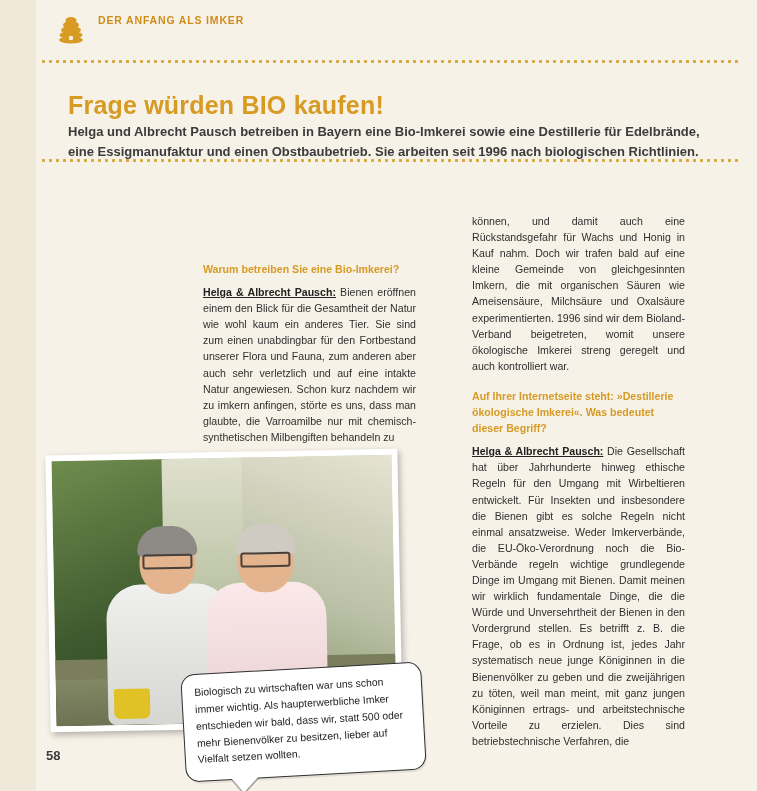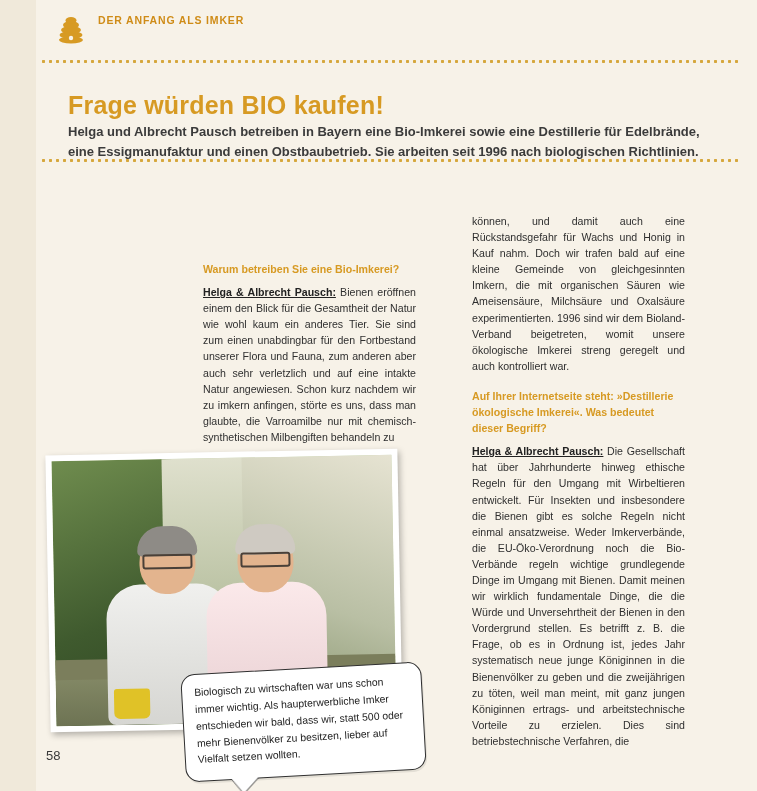--- a/index.html
+++ b/index.html
@@ -166,21 +166,21 @@
     width: 0; height: 0;
     border-left: 12px solid transparent;
     border-right: 16px solid transparent;
     border-top: 16px solid #ffffff;
     filter: drop-shadow(0 1px 0 #2f2f2f);
   }
   .page-number {
     position: absolute;
     left: 46px; top: 748px;
     font-size: 13px;
-    font-weight: normal;
+    font-weight: bold;
     color: #3a3a3a;
   }
 </style>
 </head>
 <body>
 
 <div class="page">
 
   <div class="left-bar"></div>
 

